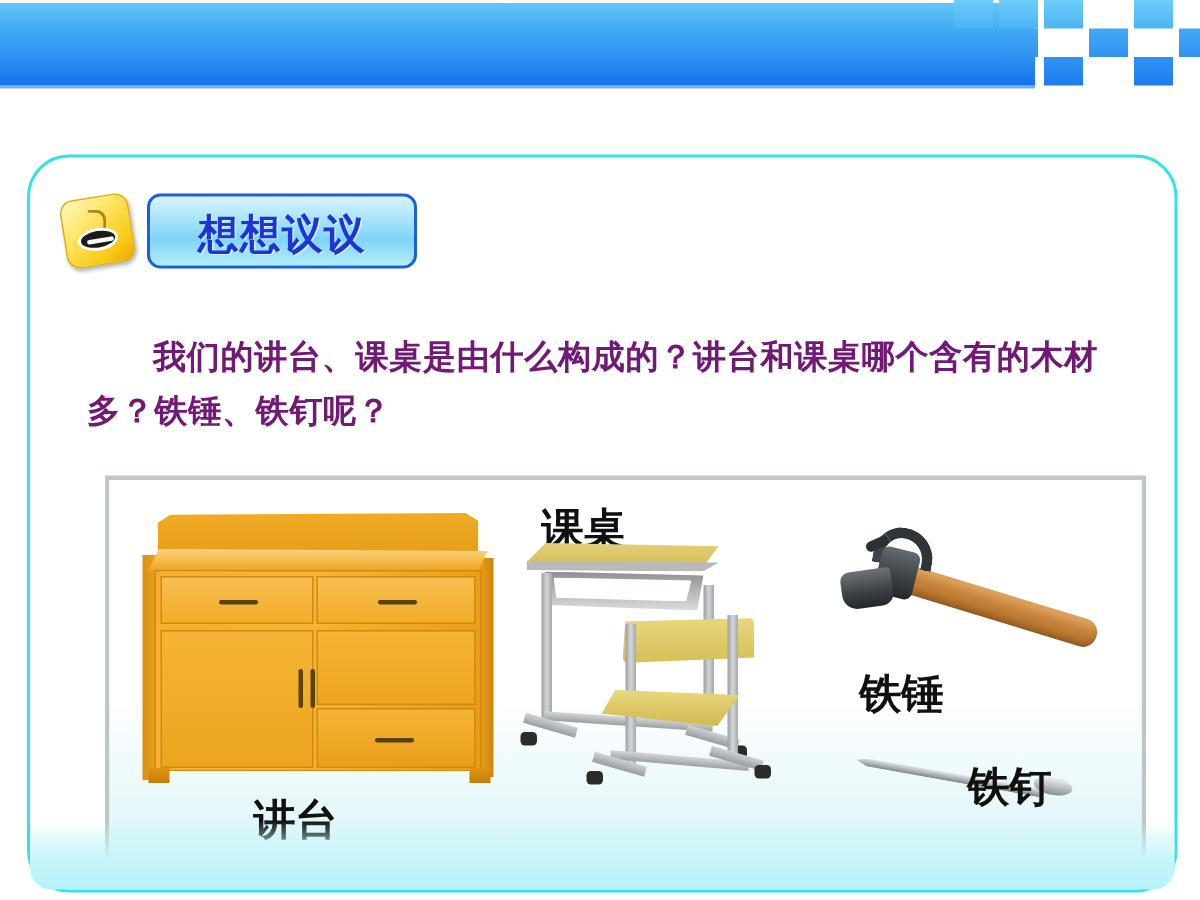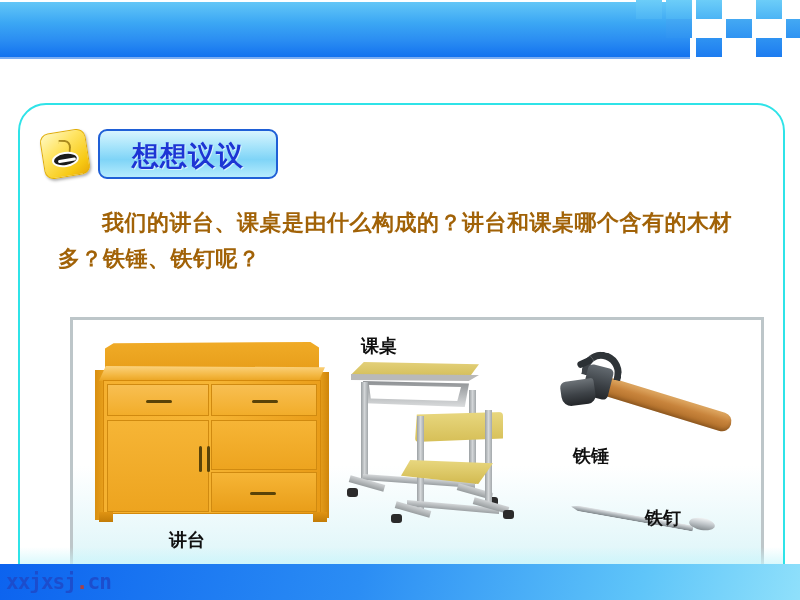--- a/index.html
+++ b/index.html
@@ -75,38 +75,38 @@
   }
   .title-plate span{
     position:absolute;left:0;right:0;top:7px;text-align:center;
     font-size:27px;font-weight:bold;color:#1d35d4;letter-spacing:1px;
     font-family:"DejaVu Sans","Liberation Sans",sans-serif;
     text-shadow:1px 1px 0 rgba(255,255,255,.6);
   }
 
   
   .question{
-    position:absolute;left:38px;top:100px;width:700px;
-    font-size:22px;font-weight:bold;color:#a16207;line-height:1.62;
+    position:absolute;left:38px;top:116px;width:700px;
+    font-size:22px;font-weight:bold;color:#701a75;line-height:1.62;
     text-indent:44px;letter-spacing:.5px;
   }
 
   
   .picframe{
     position:absolute;left:50px;top:212px;width:694px;height:266px;
     border:3px solid #bdc6c9;background:#ffffff;box-sizing:border-box;
   }
   .picinner{
     position:absolute;inset:0;
     background:linear-gradient(180deg,#ffffff 0%,#ffffff 56%,#eaf9fb 80%,#d7f3f8 100%);
     overflow:hidden;
   }
 
   
-  .piclabel{position:absolute;font-size:18px;font-weight:bold;color:#101010;}
+  .piclabel{position:absolute;font-size:28px;font-weight:bold;color:#101010;}
 
   
   .lectern{position:absolute;left:18px;top:22px;width:240px;height:182px;}
   .lec-back{
     position:absolute;left:14px;top:0;width:214px;height:30px;
     background:linear-gradient(180deg,#f0ab27 0%,#e79d19 100%);
     clip-path:polygon(0% 22%,4% 4%,96% 0%,100% 18%,100% 100%,0% 100%);
   }
   .lec-topsurf{
     position:absolute;left:8px;top:24px;width:226px;height:16px;
@@ -391,17 +391,14 @@
           <div class="nl-head"></div>
         </div>
         <div class="piclabel" style="left:572px;top:186px;">铁钉</div>
 
       </div>
     </div>
 
     <div class="panel-fade"></div>
   </div>
 
-  <div class="footer">
-    <div class="watermark"><span>xxjxsj</span><span class="dot">.</span><span>cn</span></div>
-  </div>
 
 </div>
 
 </body></html>

